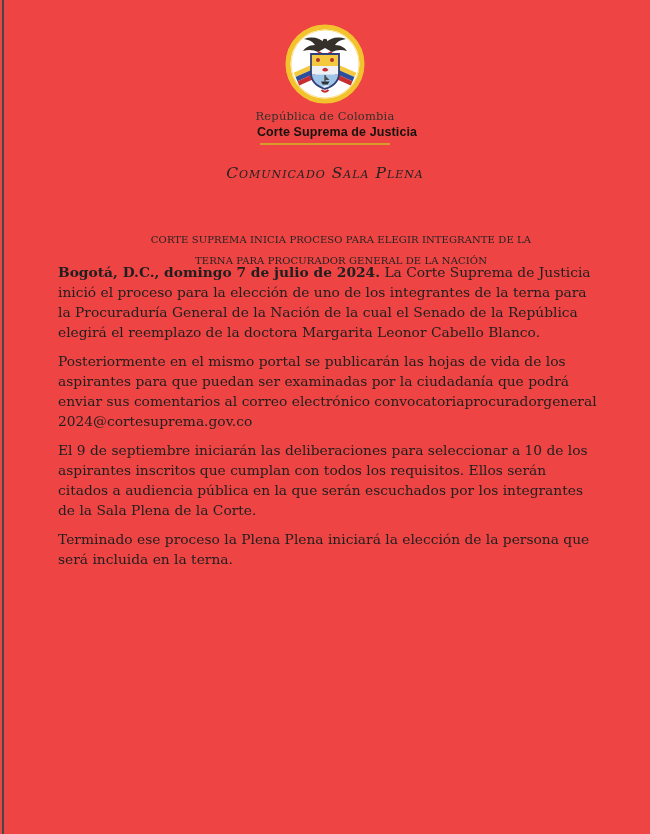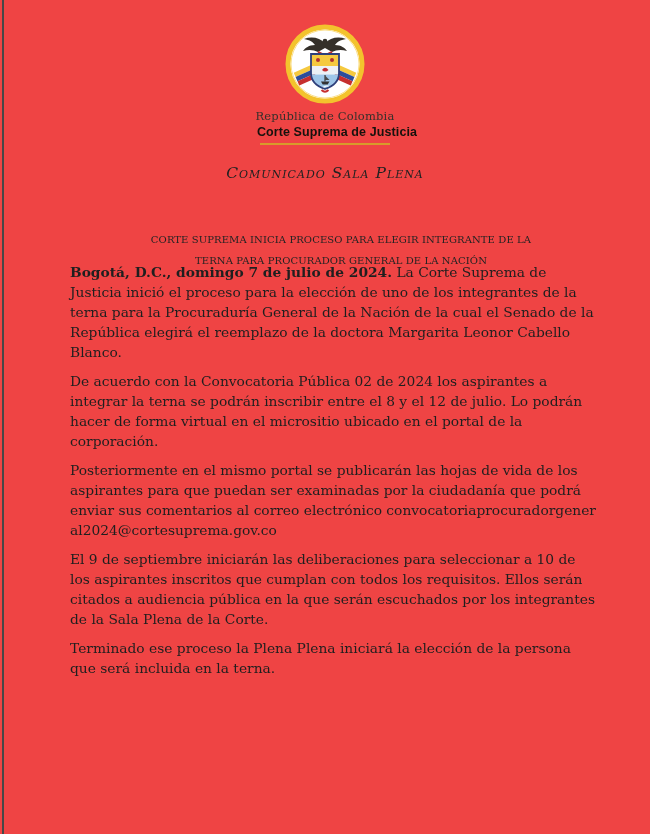--- a/index.html
+++ b/index.html
@@ -68,21 +68,21 @@
   }
   .title-line { display: block; }
   .body-text {
     position: absolute;
     top: 262px; left: 58px;
     width: 540px;
     font-size: 13.8px;
     line-height: 20px;
     text-align: left;
   }
-  .body-text p { margin: 0 0 9px 12px; }
+  .body-text p { margin: 0 0 9px 0; }
   .dateline-bold { font-weight: bold; }
   .email { word-break: break-all; }
 </style>
 </head>
 <body>
 
 <div class="page">
 
   <div class="edge-line"></div>
 
@@ -134,19 +134,18 @@
     <div class="communique-heading">Comunicado Sala Plena</div>
   </header>
 
   <h1 class="title">
     <span class="title-line">CORTE SUPREMA INICIA PROCESO PARA ELEGIR INTEGRANTE DE LA</span>
     <span class="title-line">TERNA PARA PROCURADOR GENERAL DE LA NACIÓN</span>
   </h1>
 
   <main class="body-text">
     <p><span class="dateline-bold">Bogotá, D.C., domingo 7 de julio de 2024.</span><span> La Corte Suprema de Justicia inició el proceso para la elección de uno de los integrantes de la terna para la Procuraduría General de la Nación de la cual el Senado de la República elegirá el reemplazo de la doctora Margarita Leonor Cabello Blanco.</span></p>
-    <p>De acuerdo con la Convocatoria Pública 02 de 2024 los aspirantes a integrar la terna se podrán inscribir entre el 8 y el 12 de julio. Lo podrán hacer de forma virtual en el micrositio ubicado en el portal de la corporación.</p>
     <p><span>Posteriormente en el mismo portal se publicarán las hojas de vida de los aspirantes para que puedan ser examinadas por la ciudadanía que podrá enviar sus comentarios al correo electrónico </span><span class="email">convocatoriaprocuradorgeneral2024@cortesuprema.gov.co</span></p>
     <p>El 9 de septiembre iniciarán las deliberaciones para seleccionar a 10 de los aspirantes inscritos que cumplan con todos los requisitos. Ellos serán citados a audiencia pública en la que serán escuchados por los integrantes de la Sala Plena de la Corte.</p>
     <p>Terminado ese proceso la Plena Plena iniciará la elección de la persona que será incluida en la terna.</p>
   </main>
 
 </div>
 
 </body></html>

